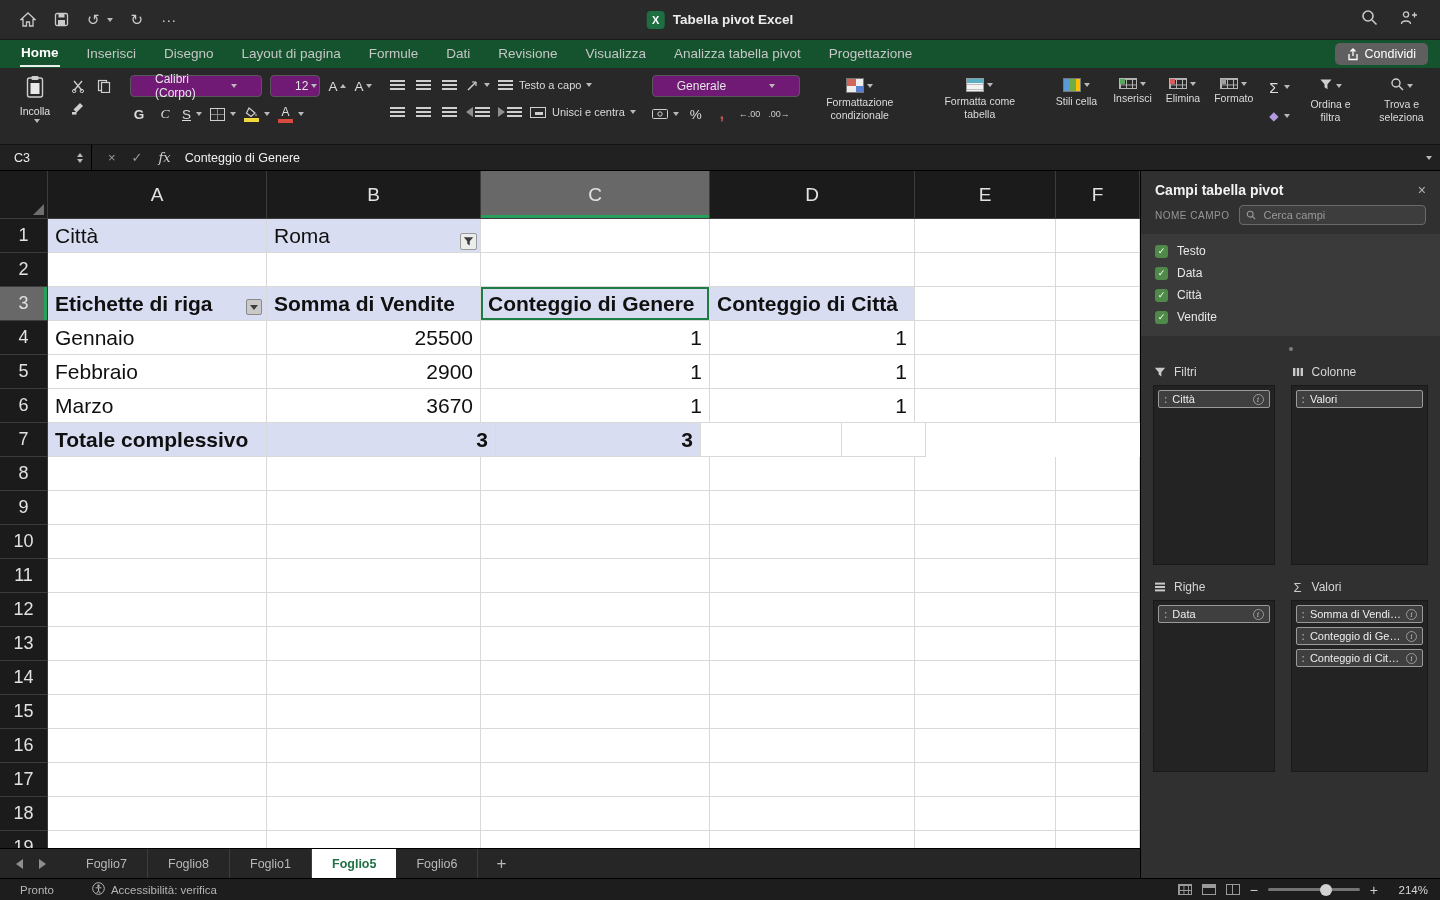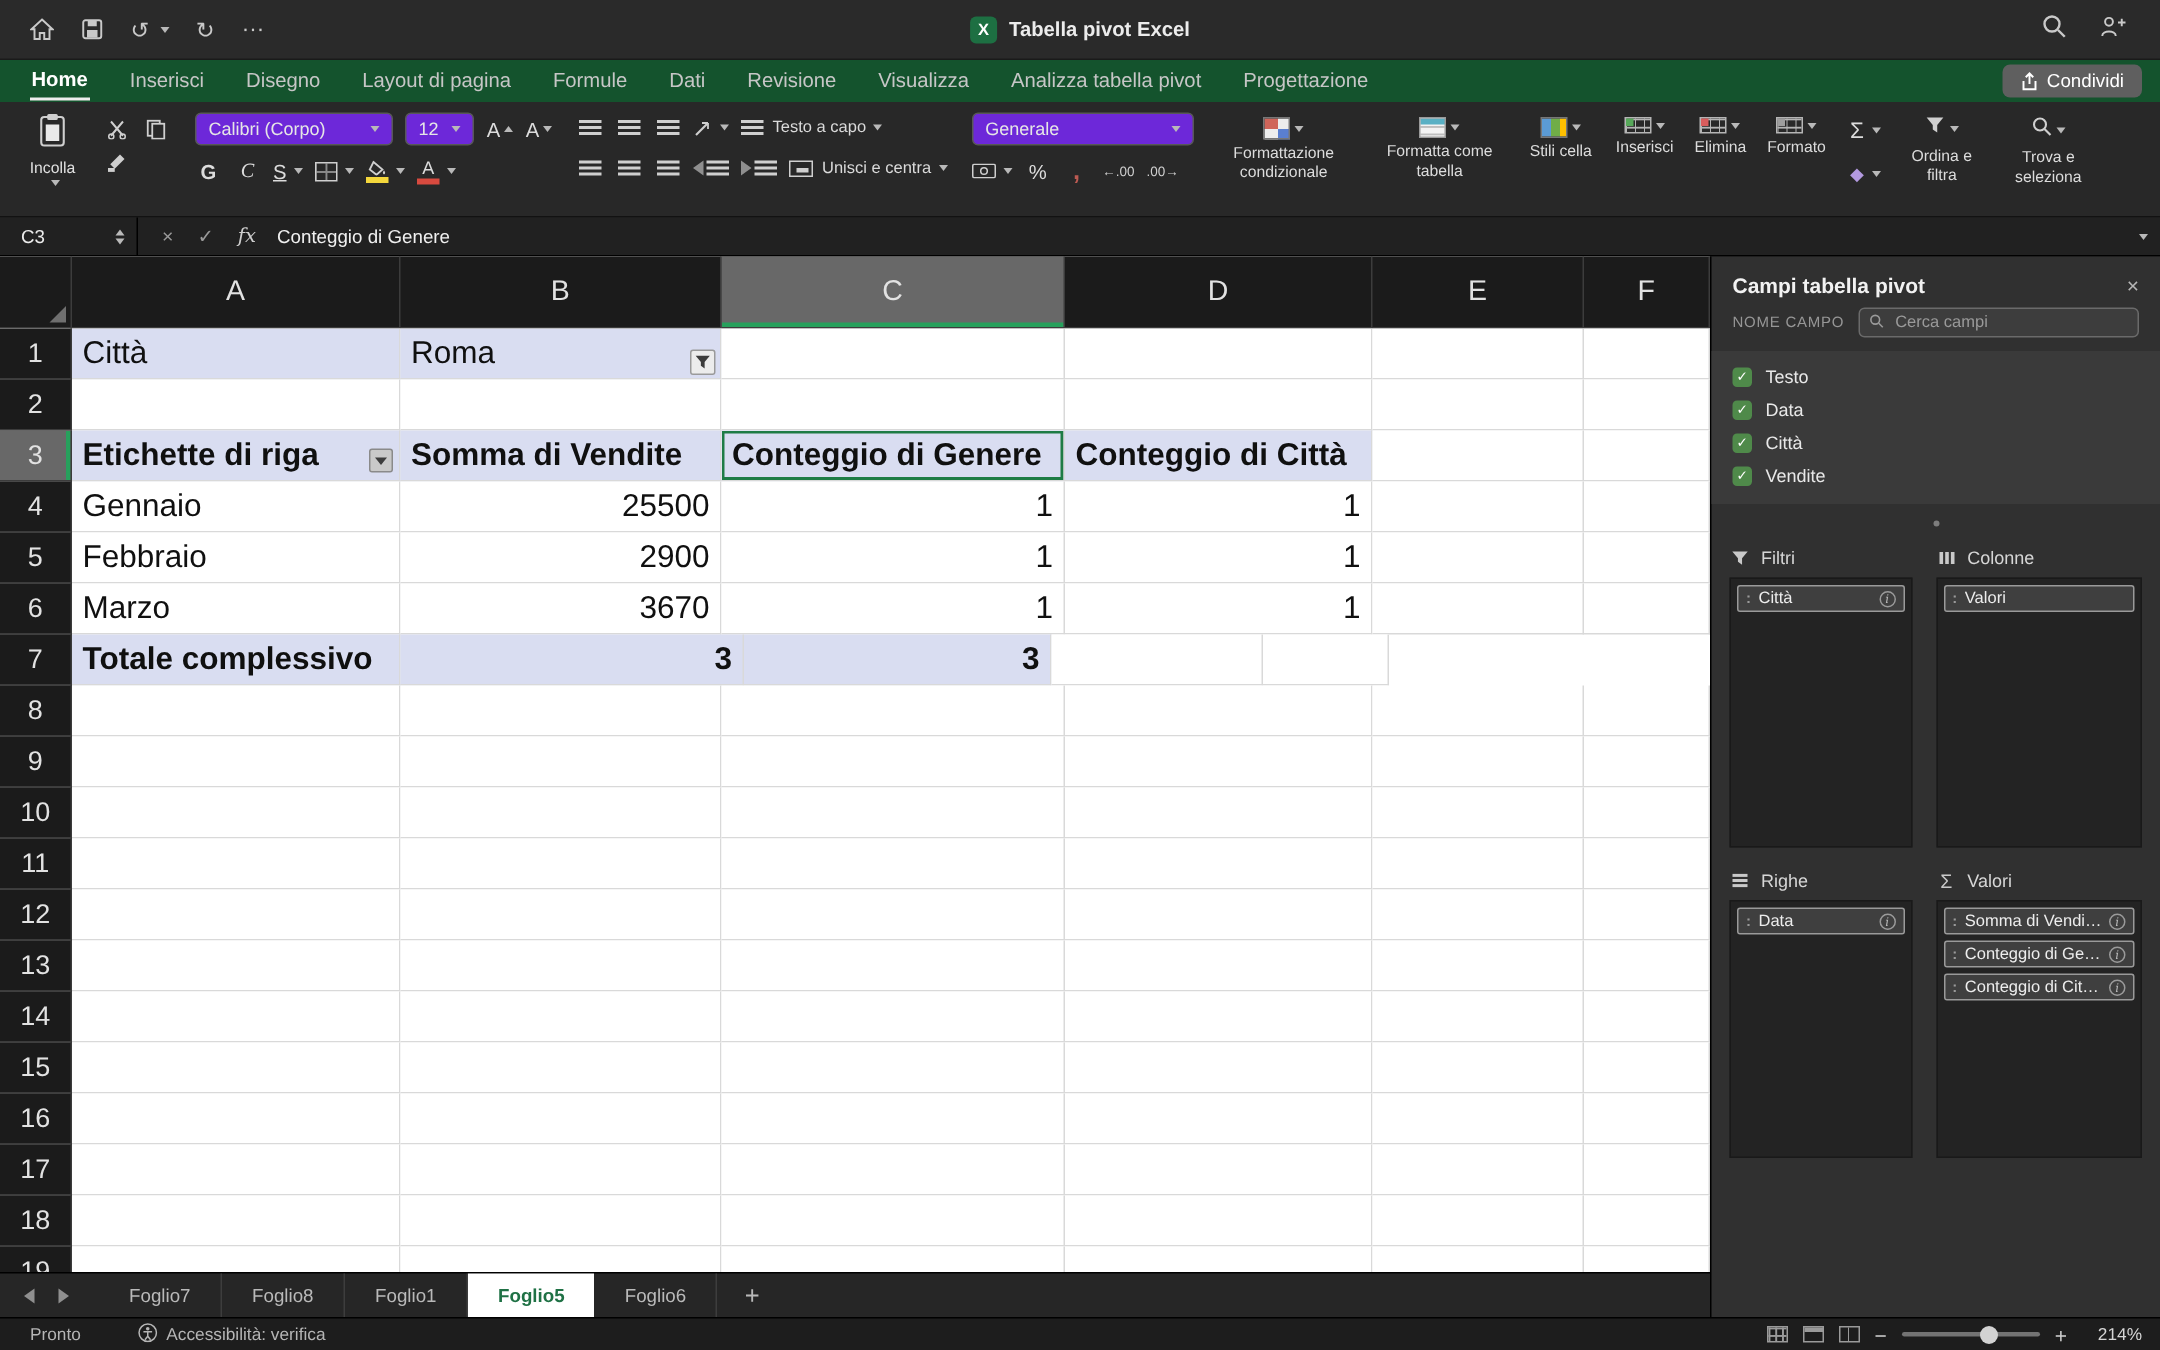--- a/index.html
+++ b/index.html
@@ -31,43 +31,43 @@
   .rrow{display:flex;align-items:center;gap:8px}
   .car{display:inline-block;width:0;height:0;border-left:3.5px solid transparent;border-right:3.5px solid transparent;
     border-top:4px solid #b9b9b9;margin-left:3px}
   .tri-u{display:inline-block;width:0;height:0;border-left:3.5px solid transparent;border-right:3.5px solid transparent;border-bottom:4px solid #b9b9b9}
   .tri-d{display:inline-block;width:0;height:0;border-left:3.5px solid transparent;border-right:3.5px solid transparent;border-top:4px solid #b9b9b9}
   .paste{flex-direction:row;align-items:flex-start;gap:10px}
   .bigbtn{display:flex;flex-direction:column;align-items:center;gap:2px;width:46px}
   .biglabel{font-size:10.5px;color:#e0e0e0}
   .clipcol{display:grid;grid-template-columns:20px 20px;gap:8px 6px;padding-top:4px}
   .sic{display:flex;align-items:center;justify-content:center}
-  .rsel{height:22px;background:#6d28d9;border:1px solid #585858;border-radius:4px;display:flex;align-items:center;
-    justify-content:space-between;padding:0 8px;font-size:12px;color:#e6e6e6}
+  .rsel{height:22px;background:#701a75;border:1px solid #585858;border-radius:4px;display:flex;align-items:center;
+    justify-content:space-between;padding:0 24px;font-size:12px;color:#e6e6e6}
   .w130{width:132px}.w42{width:46px}.w150{width:148px}
   .tbtn{height:20px;min-width:18px;display:flex;align-items:center;justify-content:center;font-size:13.5px;color:#dcdcdc;gap:2px}
   .tbtn.boldg{font-weight:bold}
   .tbtn.italicg{font-style:italic;font-family:"Liberation Serif",serif}
   .tbtn.undg span:first-child{text-decoration:underline}
   .li{display:inline-block;width:15px;height:11px;background-image:linear-gradient(#cfcfcf,#cfcfcf),linear-gradient(#cfcfcf,#cfcfcf),linear-gradient(#cfcfcf,#cfcfcf);
     background-repeat:no-repeat;background-size:15px 2px;background-position:0 0.5px,0 4.6px,0 8.8px}
   .rlabel{font-size:11px;color:#dadada;margin-left:4px;white-space:nowrap}
   .border-ic{display:inline-block;width:15px;height:13px;border:1px solid #cfcfcf;
     background-image:linear-gradient(#8a8a8a 1px,transparent 1px),linear-gradient(90deg,#8a8a8a 1px,transparent 1px);
     background-size:7px 6.5px;background-position:-1px 5px}
   .cbar{display:block;width:15px;height:4px;margin-top:1px}
   .cbar.yellow{background:#f4d73c}.cbar.red{background:#d84a3f}
   .fc-ic,.fill-ic{display:flex;flex-direction:column;align-items:center;line-height:1;font-size:12px}
   .merge-ic{display:inline-block;width:16px;height:11px;border:1px solid #cfcfcf;background:linear-gradient(#cfcfcf,#cfcfcf) 4px 4px/8px 3px no-repeat}
   .comma-g{color:#bb5a52;font-weight:bold;font-size:17px}
   .dec{font-size:9px;color:#cfcfcf;letter-spacing:0}
   .stackbtn{display:flex;flex-direction:column;align-items:center;gap:3px;text-align:center}
   .ic-row{display:flex;align-items:center}
   .stacklabel{font-size:10.5px;line-height:1.2;color:#dcdcdc;white-space:normal}
-  .stylesg{flex-direction:row;gap:16px;align-items:flex-start;padding-top:3px}
+  .stylesg{flex-direction:row;gap:32px;align-items:flex-start;padding-top:3px}
   .stylesg .stacklabel{max-width:88px}
   .cellsg{flex-direction:row;gap:14px;align-items:flex-start;padding-top:3px}
   .cf-ic{width:18px;height:15px;display:inline-block;border:1px solid #777;
     background:linear-gradient(#d0655a,#d0655a) 0 0/9px 7px no-repeat,linear-gradient(#ededed,#ededed) 9px 0/9px 7px no-repeat,
     linear-gradient(#ededed,#ededed) 0 7px/9px 8px no-repeat,linear-gradient(#5a7fd0,#5a7fd0) 9px 7px/9px 8px no-repeat}
   .ft-ic{width:18px;height:14px;display:inline-block;border:1px solid #9a9a9a;
     background:linear-gradient(#59b0c4,#59b0c4) 0 0/18px 4px no-repeat,linear-gradient(#bdbdbd 1px,transparent 1px) 0 0/6px 5px,#f2f2f2}
   .cs-ic{width:18px;height:14px;display:inline-block;border:1px solid #777;
     background:linear-gradient(90deg,#5b9bd5 0 6px,#70ad47 6px 12px,#ffc000 12px 18px)}
   .mini-grid{width:18px;height:11px;display:inline-block;border:1px solid #b5b5b5;position:relative;

